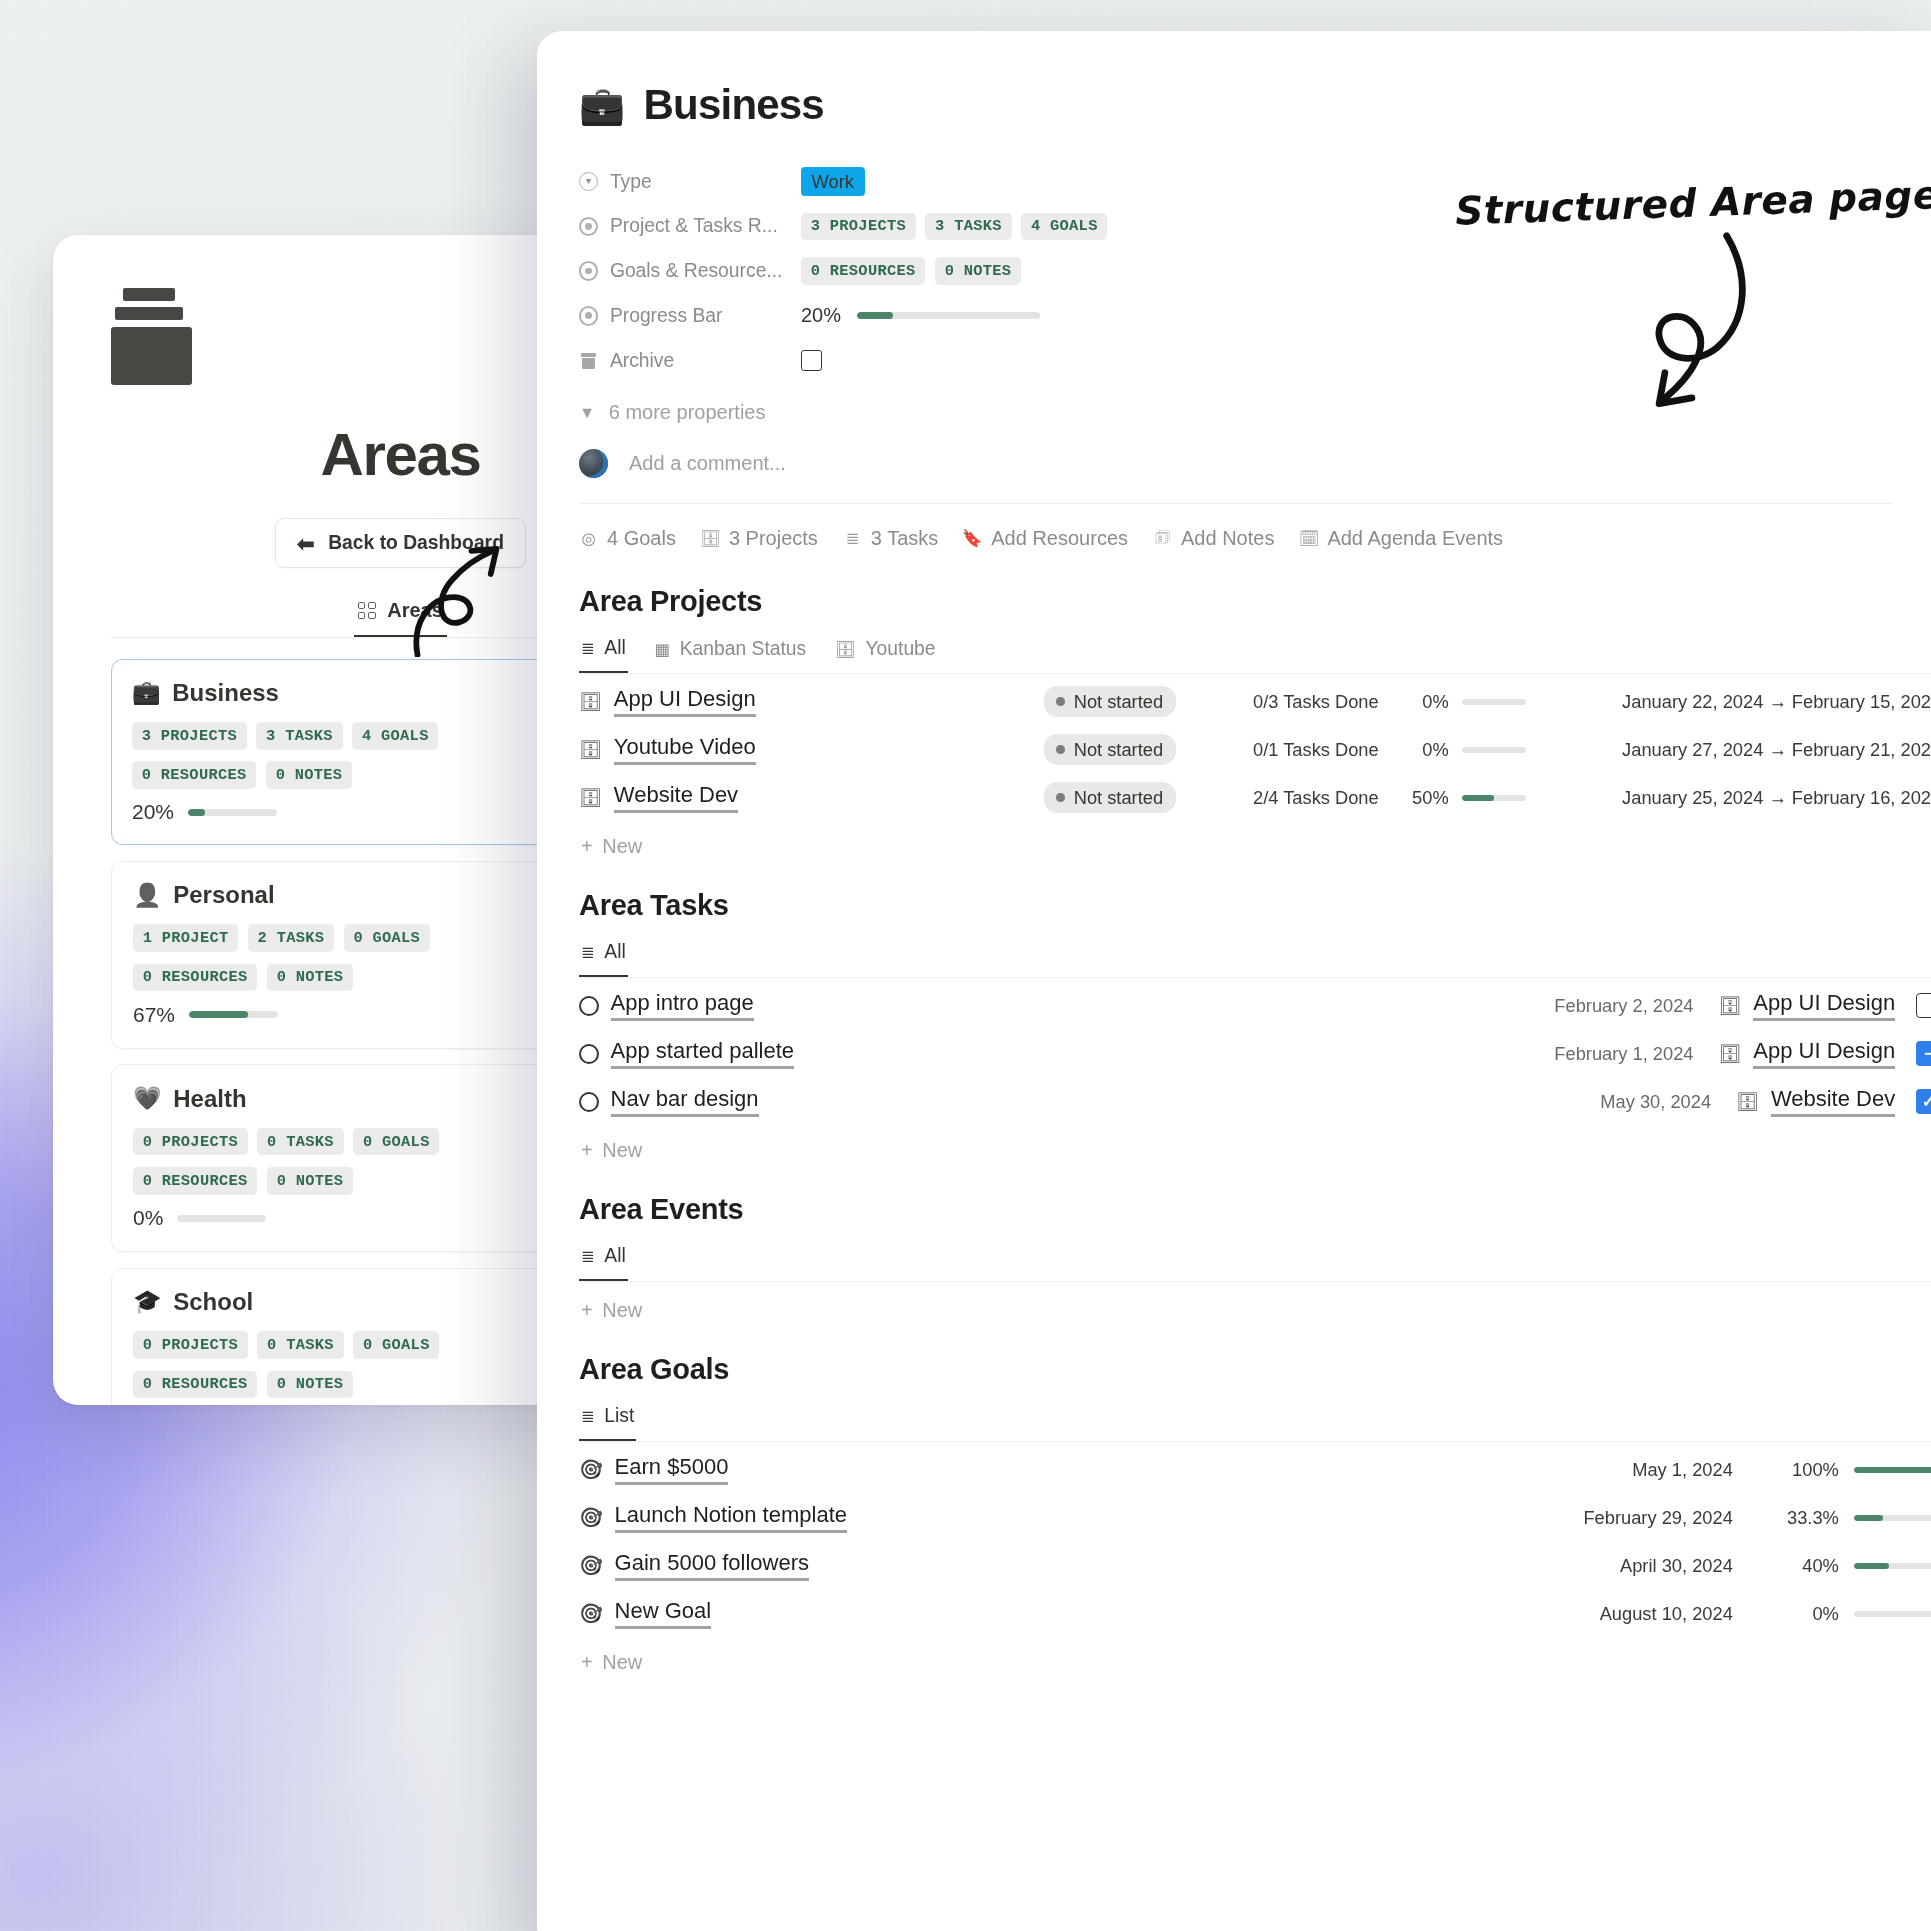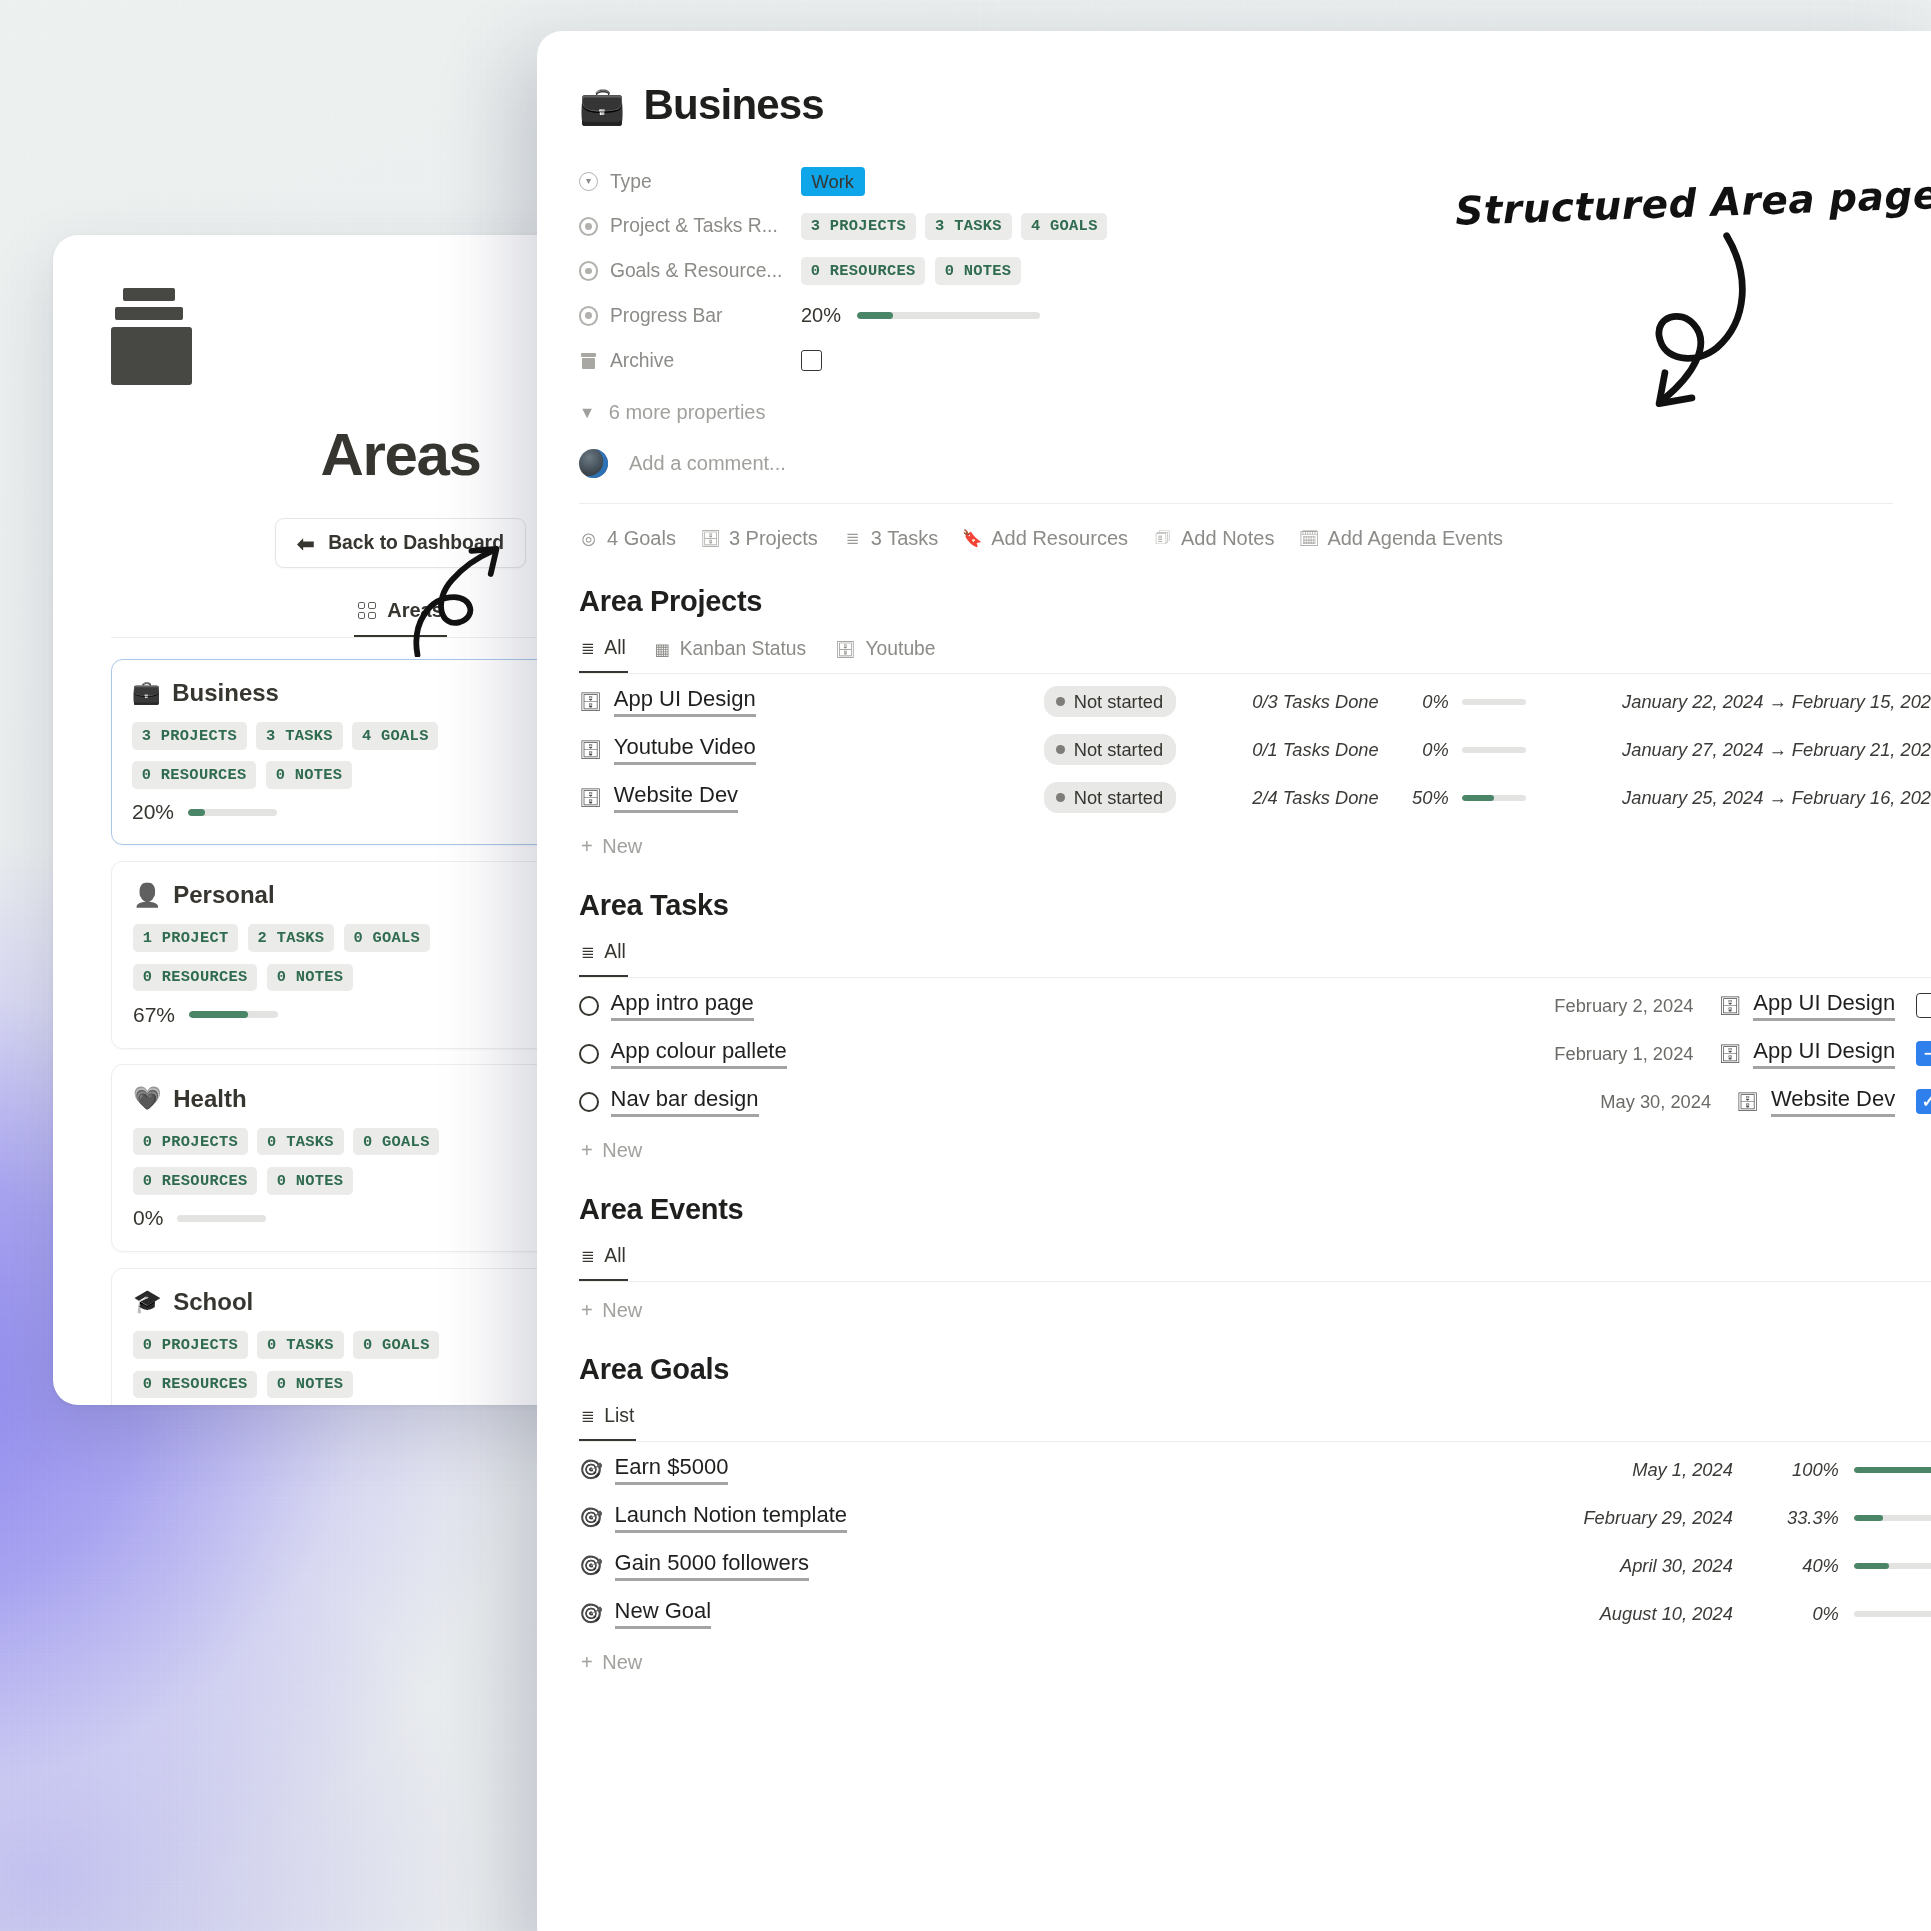--- a/index.html
+++ b/index.html
@@ -220,21 +220,21 @@
   .folder-ico { font-size: 18.3px; color:#4d4d49; filter: grayscale(1); }
   .spacer { flex: 1 1 auto; }
 
   .status-pill {
     display:inline-flex; align-items:center; gap: 8.7px;
     background:#e8e8e7; color:#37352f; font-size: 18.3px;
     padding: 4.8px 12.6px; border-radius: 13.5px; white-space: nowrap;
   }
   .status-dot { width:8.7px; height:8.7px; border-radius:50%; background:#7e7d79; }
 
-  .cell { font-size: 18.3px; color:#3b3a37; white-space: nowrap; font-style: italic; }
+  .cell { font-size: 18.3px; color:#3b3a37; white-space: nowrap; }
   .cell-muted { font-size: 18.3px; color:#6b6a66; white-space: nowrap; }
   .bar-sm { width: 64px; height: 5.8px; border-radius: 3.9px; background:#e3e3e1; overflow:hidden; }
   .bar-sm > i { display:block; height:100%; background:#4a8568; border-radius:3.9px; }
 
   .new-row {
     display:flex; align-items:center; gap: 9.7px;
     color:#a0a09c; font-size: 20px; padding: 13.5px 0 5.8px 1.9px; cursor:pointer;
   }
 
   .circle-ck { width: 20px; height: 20px; border: 2.4px solid #37352f; border-radius: 50%; }
@@ -595,21 +595,21 @@
           <span class="row-title" style="margin-left:25px">
             <span class="folder-ico">🗄</span>
             <span class="t">App UI Design</span>
           </span>
           <span class="ck empty" style="margin-left:21px"></span>
         </div>
 
         <div class="row">
           <span class="row-title">
             <span class="circle-ck"></span>
-            <span class="t">App colour pallete</span>
+            <span class="t">App started pallete</span>
           </span>
           <span class="spacer"></span>
           <span class="cell-muted" style="width:290px;text-align:right">February 1, 2024</span>
           <span class="row-title" style="margin-left:25px">
             <span class="folder-ico">🗄</span>
             <span class="t">App UI Design</span>
           </span>
           <span class="ck indeterminate" style="margin-left:21px">−</span>
         </div>
 

